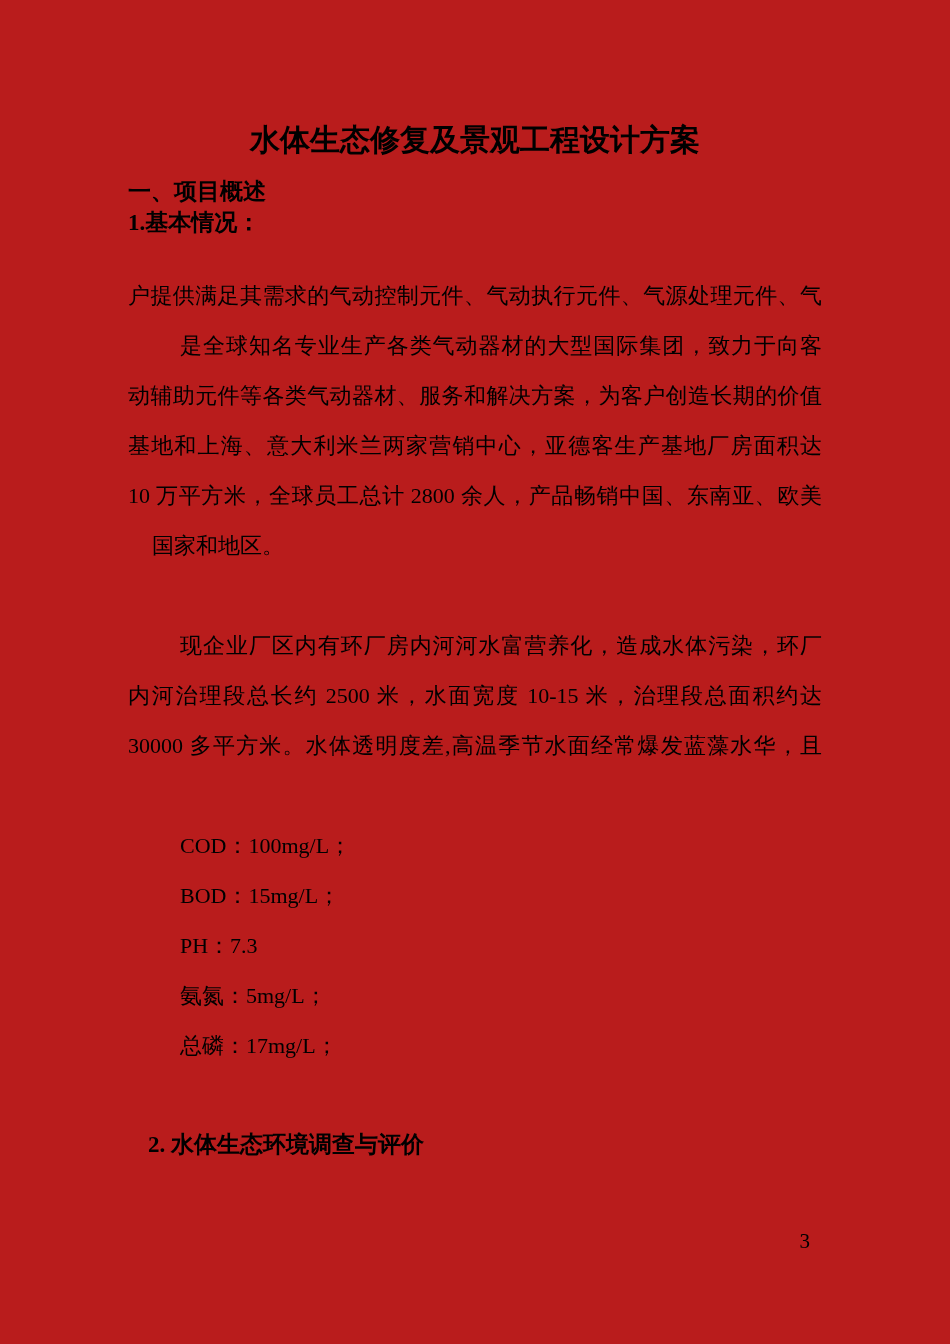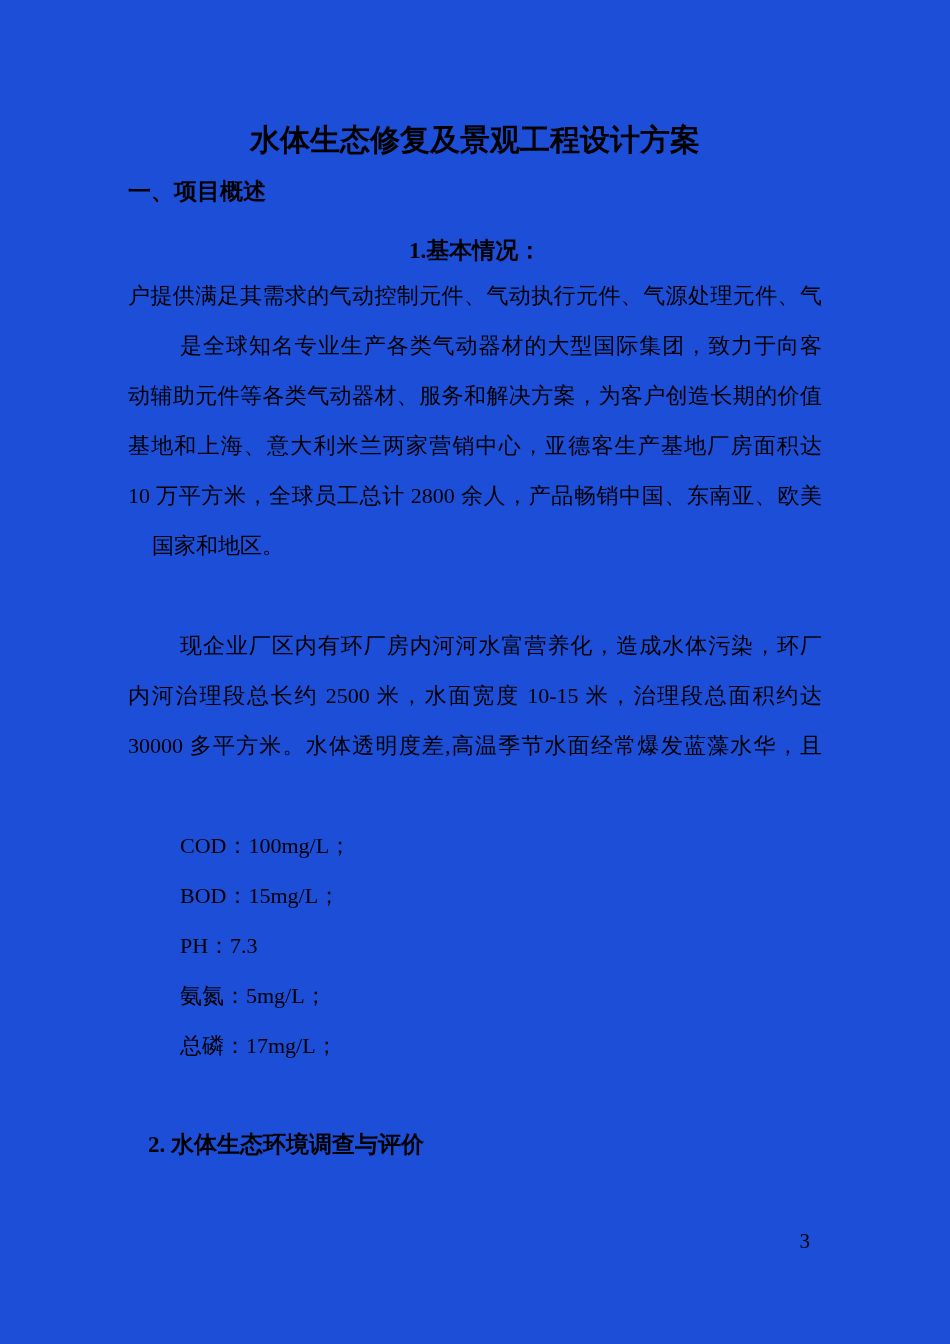--- a/index.html
+++ b/index.html
@@ -4,21 +4,21 @@
 <style>
   html, body {
     margin: 0;
     padding: 0;
     background: #ffffff;
   }
   .page {
     position: relative;
     width: 950px;
     height: 1344px;
-    background: #1d4ed8;
+    background: #b91c1c;
     color: #000000;
     font-family: "Liberation Serif", "DejaVu Serif", serif;
     overflow: hidden;
   }
   .doc-title {
     position: absolute;
     top: 118px;
     left: 128px;
     width: 694px;
     text-align: center;
@@ -42,21 +42,21 @@
   }
   .h-level2 {
     position: absolute;
     left: 128px;
     width: 694px;
     font-weight: 700;
     font-size: 23px;
     line-height: 38px;
     white-space: nowrap;
   }
-  .h-basic { top: 232px; text-align: center; }
+  .h-basic { top: 204px; }
   .h-survey { top: 1126px; margin-left: 20px; }
   .para {
     position: absolute;
     left: 128px;
     width: 694px;
     font-size: 22px;
     line-height: 50px;
   }
   .para-1 { top: 271px; }
   .para-2 { top: 621px; }

